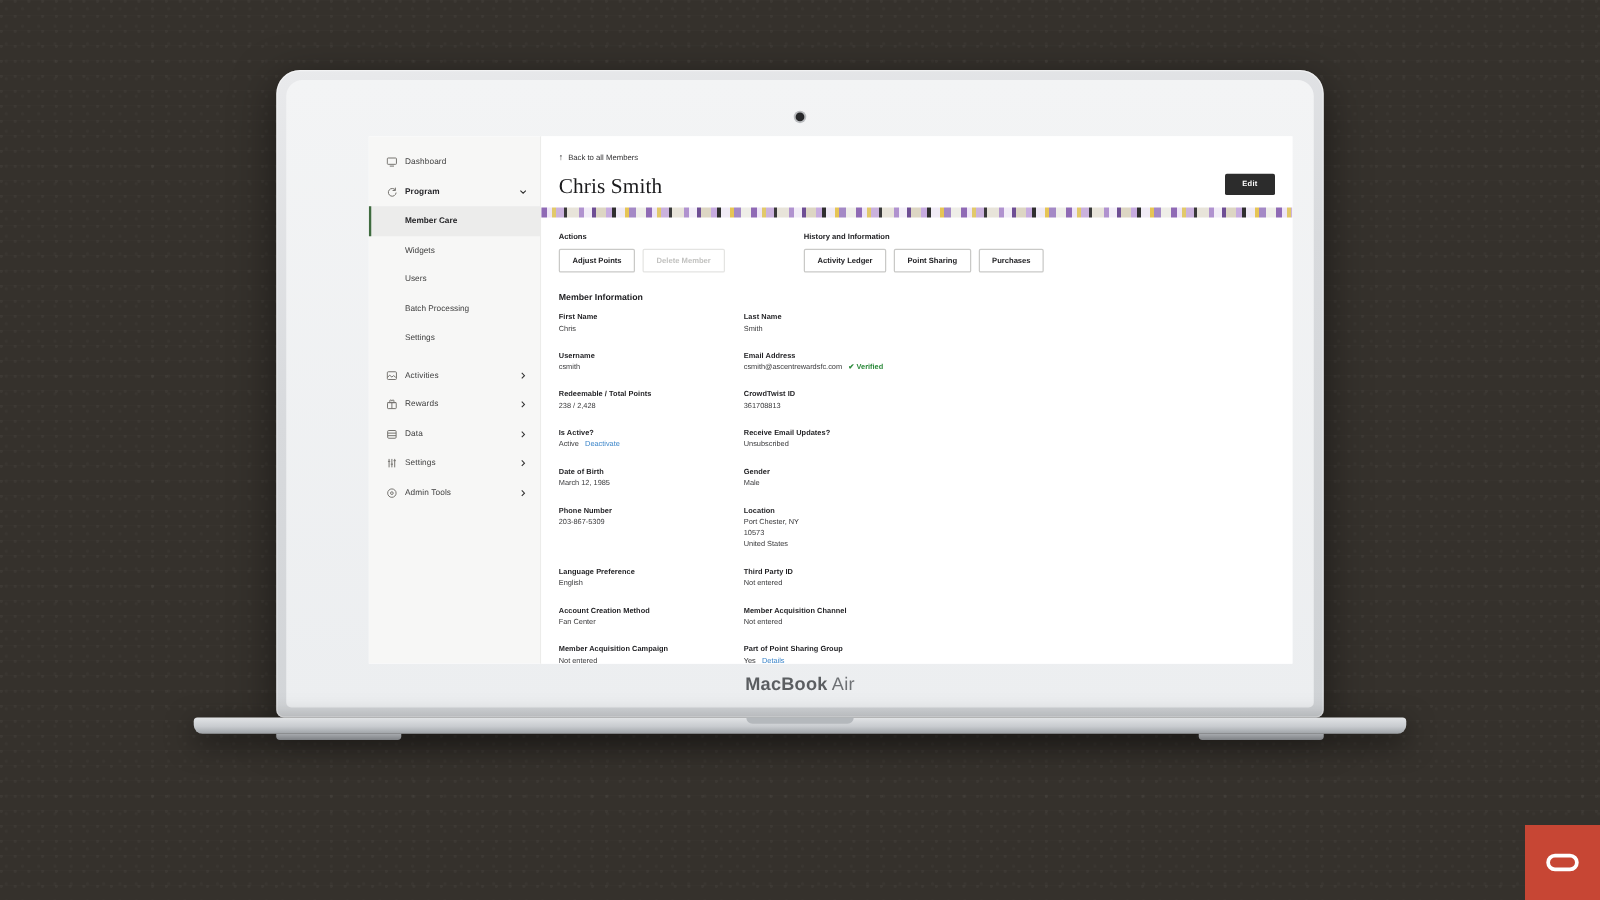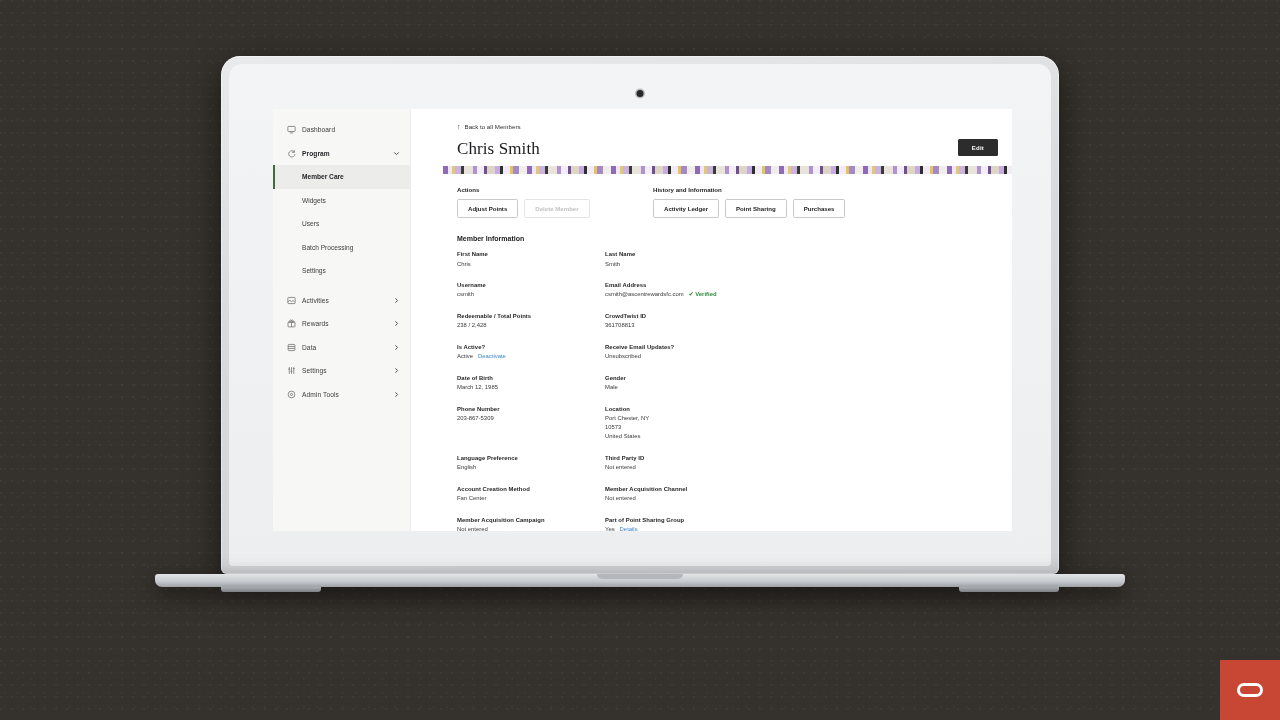--- a/index.html
+++ b/index.html
@@ -47,26 +47,25 @@
   .brandtext {
     position: absolute; left: 0; right: 0; bottom: 10px;
     text-align: center;
     font-size: 14.5px; letter-spacing: 0.2px;
     color: #6e7174;
   }
   .brandtext b { color: #5b5e61; font-weight: 700; }
 
   .screen {
     position: absolute;
-    left: 44px; top: 45px;
+    left: 66px; top: 45px;
     width: 739px; height: 422px;
     background: #ffffff;
     overflow: hidden;
     display: flex;
-    gap: 32px;
   }
 
   
   .sidebar {
     width: 138px; min-width: 138px; height: 100%;
     background: #f7f7f6;
     border-right: 1px solid #ececea;
     padding-top: 9px;
     font-size: 6.6px;
   }
@@ -520,20 +519,23 @@
               <div class="f-value">
                 <span>Yes</span>
                 <span class="lnk">Details</span>
               </div>
             </div>
 
           </div>
         </div>
       </div>
 
+      <div class="brandtext">
+        <b>MacBook</b><span> Air</span>
+      </div>
     </div>
   </div>
 
   <div class="base">
     <div class="notch"></div>
     <div class="foot l"></div>
     <div class="foot r"></div>
   </div>
 </div>
 

